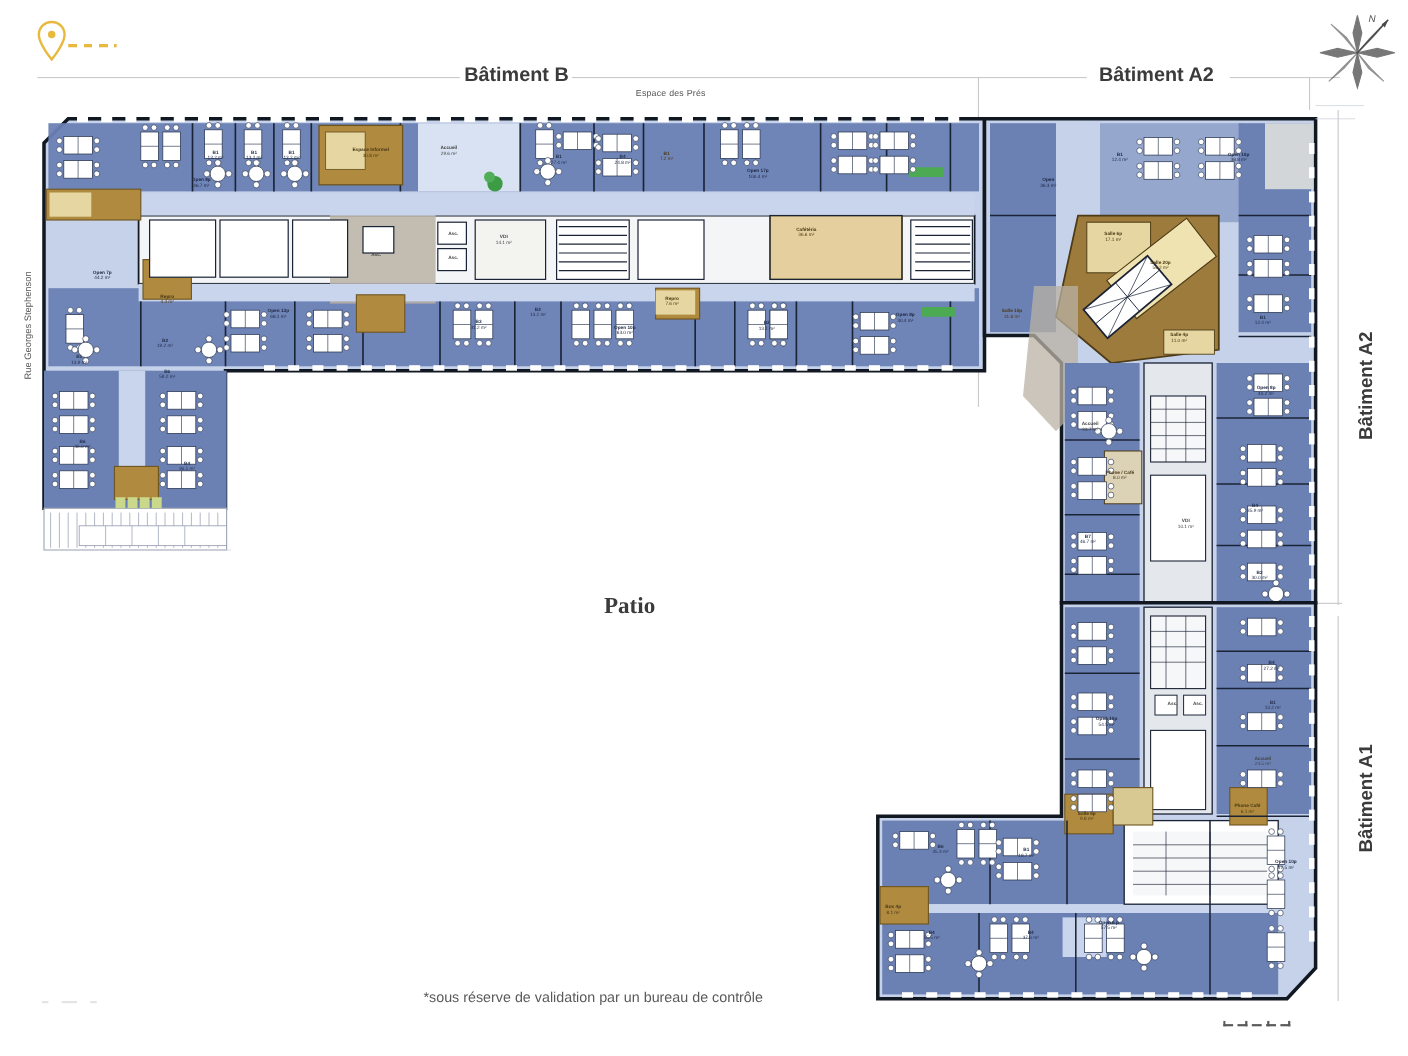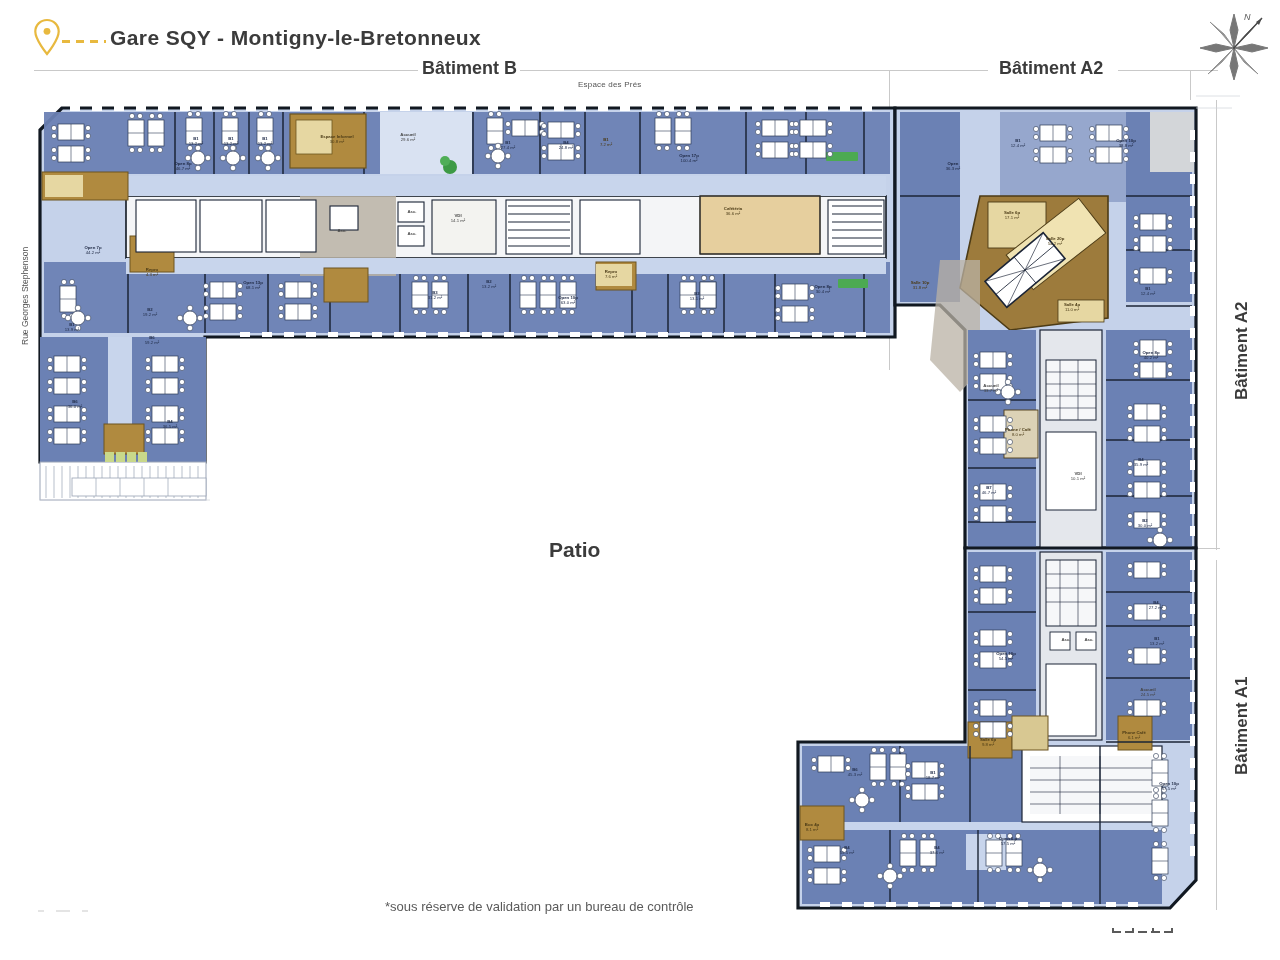--- a/index.html
+++ b/index.html
@@ -34,21 +34,21 @@
      transform-origin:0 0;}
   #lbl-a2{left:1232px;top:400px;transform:rotate(-90deg);}
   #lbl-a1{left:1232px;top:775px;transform:rotate(-90deg);}
   #lbl-rue{position:absolute;left:20px;top:345px;font-size:8.5px;color:#555;white-space:nowrap;
      transform-origin:0 0;transform:rotate(-90deg);}
 
   
   #plan{position:absolute;left:0;top:0;width:1280px;height:960px;}
 
   
-  #patio{position:absolute;left:549px;top:538px;font-size:21px;font-weight:600;color:#3b3b3b;}
+  #patio{position:absolute;left:549px;top:538px;font-size:21px;font-weight:600;color:#3b3b3b;font-family:Liberation Serif, serif;}
   #footnote{position:absolute;left:385px;top:899px;font-size:13px;color:#5a5a5a;white-space:nowrap;}
 
   
   .rm{position:absolute;font-size:4.3px;line-height:1.25;color:#24304d;text-align:center;
       white-space:nowrap;transform:translate(-50%,-50%);pointer-events:none;}
   .rm b{font-weight:700;display:block;}
   .rm span{display:block;}
   .rm.dark{color:#1d2742;}
   .rm.brown{color:#4a3a16;}
   .rm.grey{color:#444;}
@@ -63,21 +63,20 @@
 <div id="header">
 
   <div id="pin-wrap">
     <svg width="28" height="38" viewBox="0 0 28 38">
       <path d="M14 2 C7.4 2 2.3 7.1 2.3 13.6 C2.3 22 14 36 14 36 C14 36 25.7 22 25.7 13.6 C25.7 7.1 20.6 2 14 2 Z" fill="none" stroke="#e8b93f" stroke-width="2.2"></path>
       <circle cx="14" cy="13.3" r="3.4" fill="#e8b93f"></circle>
     </svg>
   </div>
   <div id="pin-dashes"></div>
 
-  <div id="plan-title">Gare SQY - Montigny-le-Bretonneux</div>
 
   <div class="bat-top" id="bat-b">Bâtiment B</div>
   <div class="bat-top" id="bat-a2-top">Bâtiment A2</div>
 
   <div class="hrule" style="left:34px;top:70px;width:384px;"></div>
   <div class="hrule" style="left:520px;top:70px;width:468px;"></div>
   <div class="hrule" style="left:1118px;top:70px;width:100px;"></div>
   <div class="vrule" style="left:889px;top:70px;height:300px;"></div>
   <div class="vrule" style="left:1190px;top:70px;height:30px;"></div>
 

